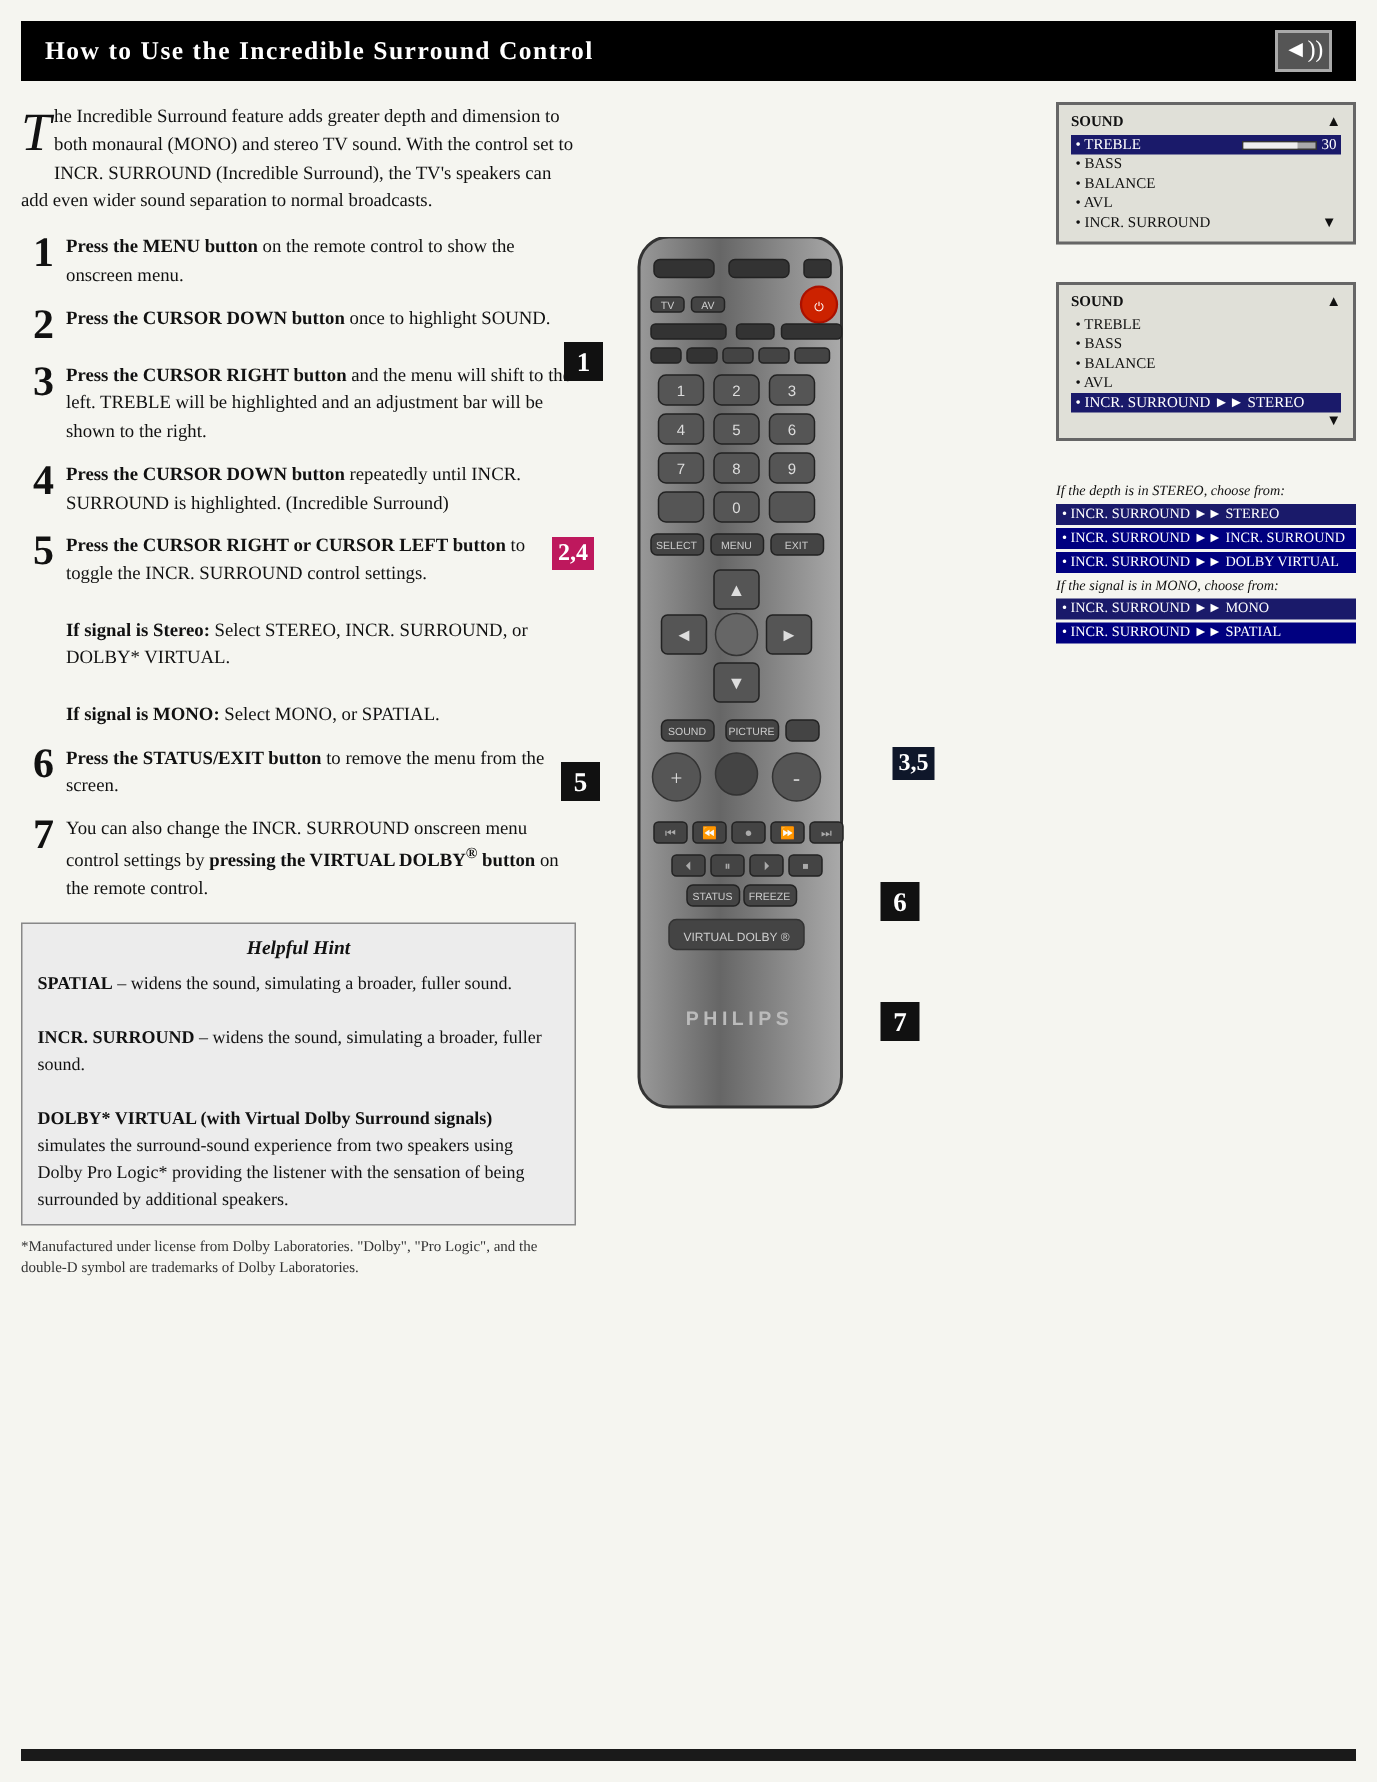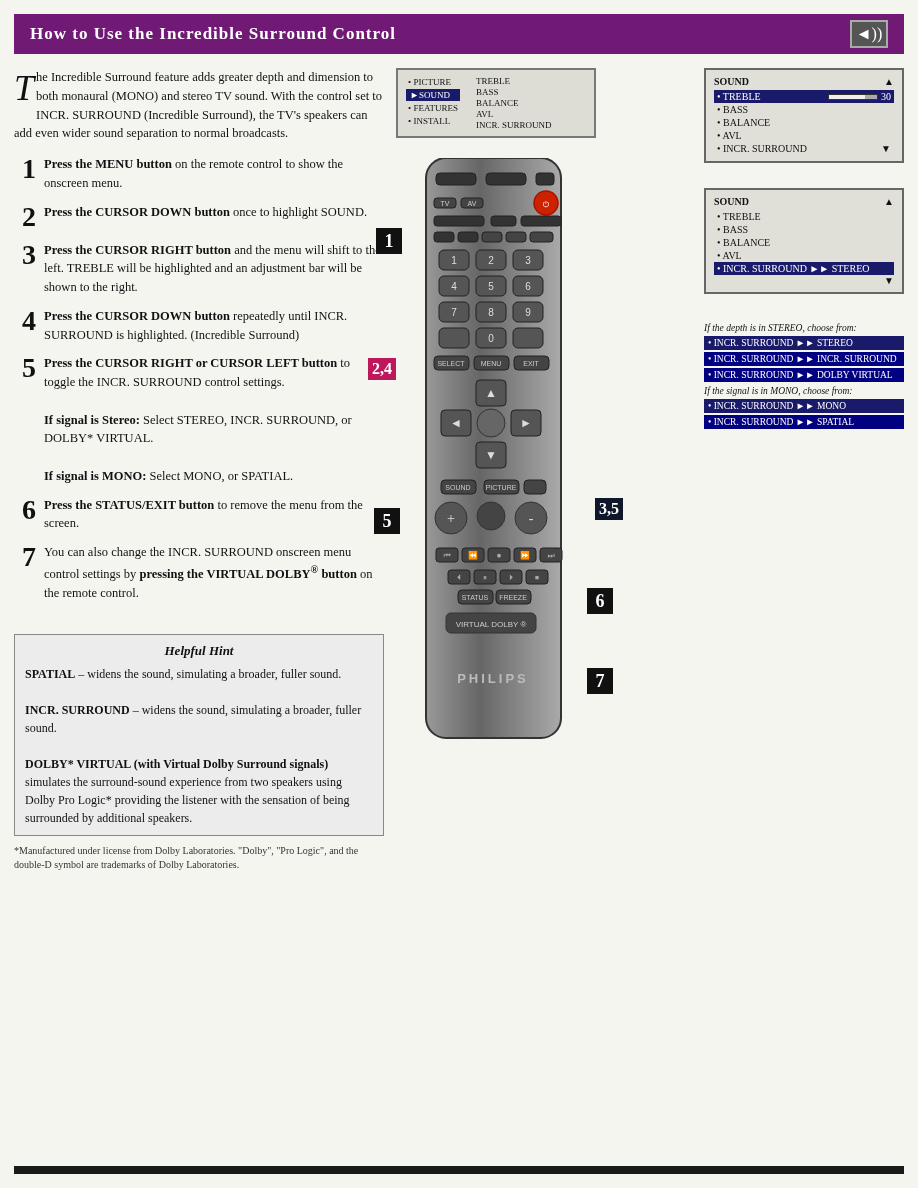--- a/index.html
+++ b/index.html
@@ -16,21 +16,21 @@
       width: 918px;
       min-height: 1188px;
       background: #f5f5f0;
       display: flex;
       flex-direction: column;
       padding: 0;
     }
 
     
     .header-bar {
-      background: #701a75;
+      background: #000000;
       color: #fff;
       display: flex;
       align-items: center;
       justify-content: space-between;
       padding: 6px 16px;
       margin: 14px 14px 0 14px;
     }
     .header-title {
       font-size: 17px;
       font-weight: bold;
@@ -111,21 +111,21 @@
       line-height: 1.5;
     }
     .step-text b {
       font-weight: bold;
     }
 
     
     .hint-box {
       border: 1.5px solid #888;
       background: #ececec;
-      margin-top: 32px;
+      margin-top: 14px;
       padding: 8px 10px;
     }
     .hint-title {
       text-align: center;
       font-style: italic;
       font-weight: bold;
       font-size: 13px;
       margin-bottom: 6px;
       font-family: 'Times New Roman', serif;
     }
@@ -250,37 +250,20 @@
       </div>
 
       <div class="footnote">
         *Manufactured under license from Dolby Laboratories. "Dolby", "Pro Logic", and the double-D symbol are trademarks of Dolby Laboratories.
       </div>
 
     </div>
 
     <div class="right-col">
 
-      <div style="position:absolute; left:0; top:0; width:200px; border:2px solid #777; background:#ddddd5; padding:6px 8px; font-size:10px;">
-        <div style="display:flex; gap:16px;">
-          <div style="display:flex;flex-direction:column;gap:1px;">
-            <div style="font-size:9px; padding:1px 2px;">• PICTURE</div>
-            <div style="font-size:9px; padding:1px 4px; background:#1a1a6a; color:#fff;">►SOUND</div>
-            <div style="font-size:9px; padding:1px 2px;">• FEATURES</div>
-            <div style="font-size:9px; padding:1px 2px;">• INSTALL</div>
-          </div>
-          <div style="display:flex;flex-direction:column;gap:1px;">
-            <div style="font-size:9px;">TREBLE</div>
-            <div style="font-size:9px;">BASS</div>
-            <div style="font-size:9px;">BALANCE</div>
-            <div style="font-size:9px;">AVL</div>
-            <div style="font-size:9px;">INCR. SURROUND</div>
-          </div>
-        </div>
-      </div>
 
       <div style="position:absolute; right:0; top:0; width:200px; border:2px solid #666; background:#e0e0d8; padding:6px 8px; font-size:10px;">
         <div style="display:flex; justify-content:space-between; align-items:center; margin-bottom:3px;">
           <b>SOUND</b>
           <span>▲</span>
         </div>
         <div style="background:#1a1a6a; color:#fff; padding:1px 3px; display:flex; justify-content:space-between;">
           <span>• TREBLE</span>
           <span style="display:flex;align-items:center;gap:3px;">
             <span style="display:inline-block;width:50px;height:6px;background:#aaa;border:1px solid #333;position:relative;">

